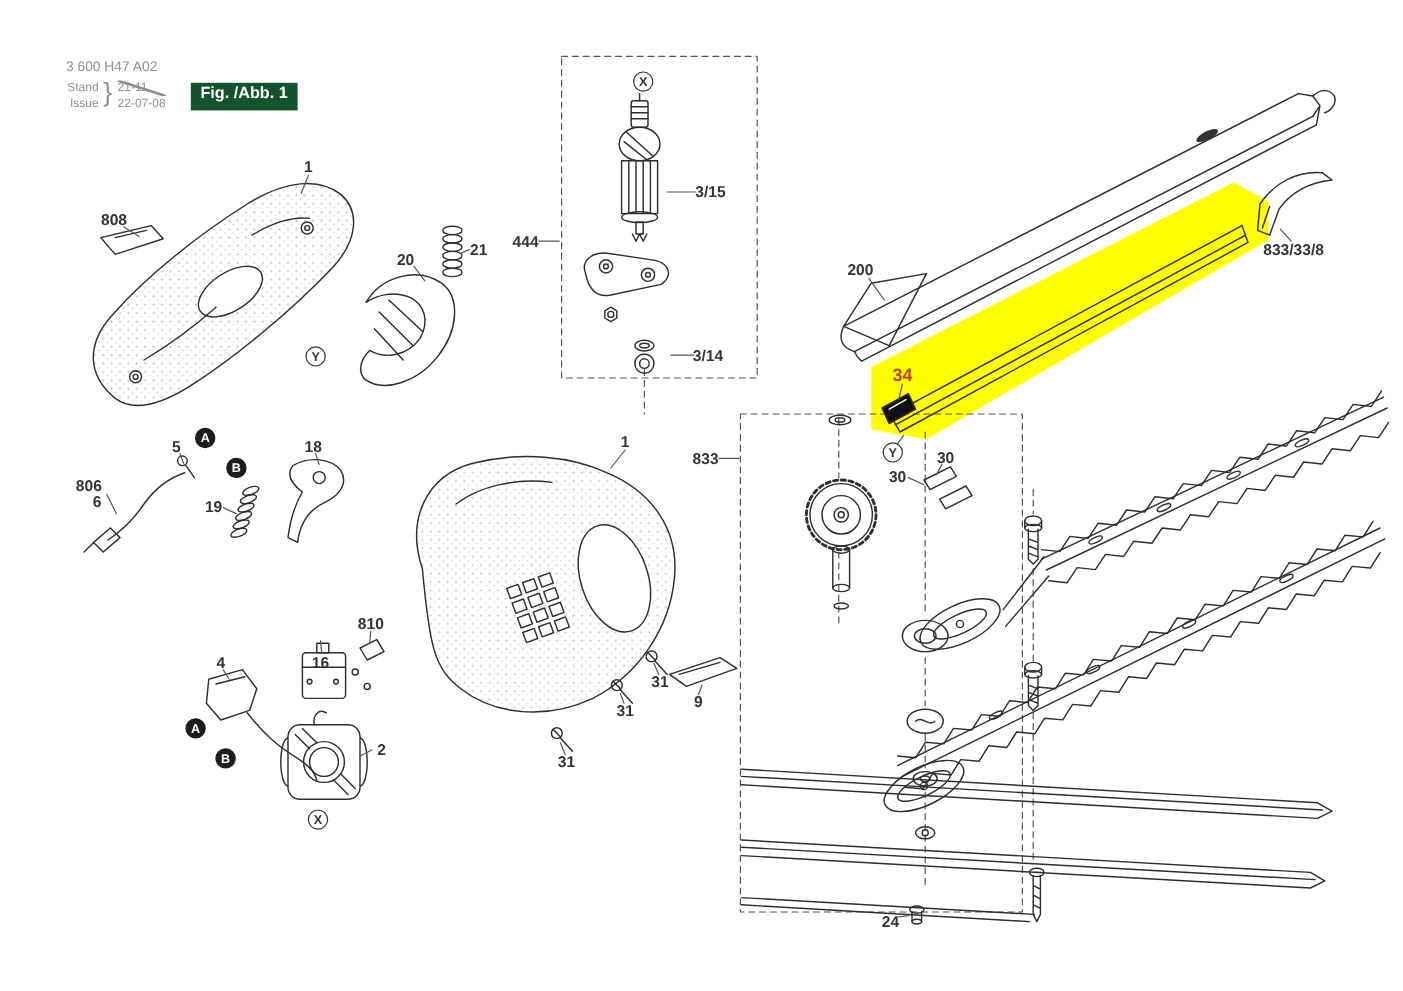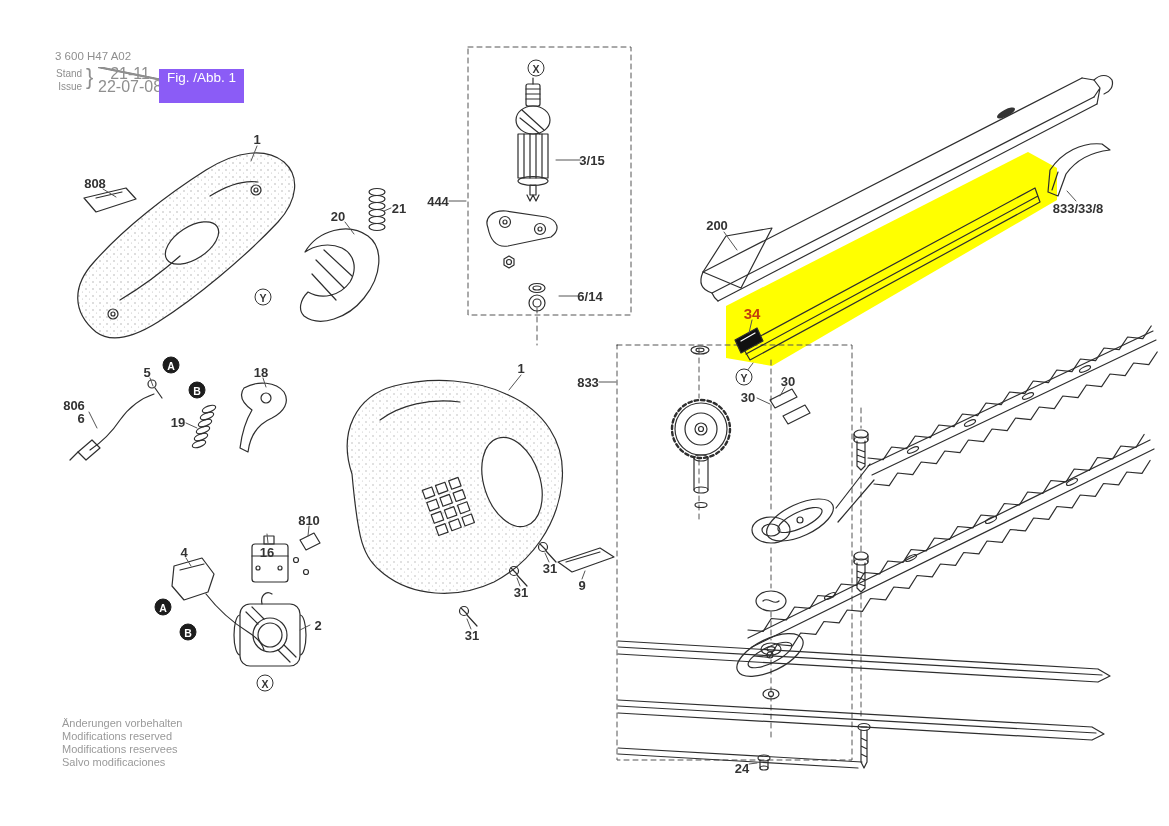--- a/index.html
+++ b/index.html
@@ -3,24 +3,24 @@
 <meta charset="utf-8">
 <style>
   html,body{margin:0;padding:0;background:#fff;}
   #stage{position:relative;width:1169px;height:820px;background:#fff;overflow:hidden;
          font-family:"Liberation Sans",sans-serif;}
   #artwork{position:absolute;left:0;top:0;}
   .txt{position:absolute;color:#8f8f8f;}
   #code{left:55px;top:50px;font-size:11.5px;}
   #stand-issue{left:56px;top:67px;font-size:10px;line-height:13px;text-align:right;}
   #brace{left:86px;top:64px;font-size:22px;font-weight:400;}
-  #dates{left:98px;top:67px;font-size:16px;line-height:13px;text-align:center;}
+  #dates{left:98px;top:67px;font-size:10px;line-height:13px;}
   .struck{background:linear-gradient(to top right,transparent 44%,#8f8f8f 47%,#8f8f8f 53%,transparent 56%);}
-  #fig-badge{position:absolute;left:159px;top:69px;background:#8b5cf6;color:#fff;
-             font-size:13.5px;padding:1px 8px 18px;}
+  #fig-badge{position:absolute;left:159px;top:69px;background:#14532d;color:#fff;
+             font-size:13.5px;padding:1px 8px 7px;font-weight:bold;}
   #footer{left:62px;top:717px;font-size:11px;line-height:13px;color:#9a9a9a;}
   .part-label{position:absolute;transform:translate(-50%,-50%);font-size:13px;font-weight:bold;
               color:#333;white-space:nowrap;}
   .part-label.big{font-size:15px;color:#c2410c;}
   .callout{position:absolute;width:17px;height:17px;border:1.5px solid #333;border-radius:50%;
            display:flex;align-items:center;justify-content:center;font-size:10.5px;font-weight:bold;
            color:#333;transform:translate(-50%,-50%);background:#fff;box-sizing:border-box;}
   .callout.filled{background:#1d1d1d;color:#fff;border-color:#1d1d1d;}
 </style>
 </head>
@@ -310,21 +310,21 @@
     <div>22-07-08</div>
   </div>
   <div id="fig-badge">Fig. /Abb. 1</div>
 
   <div class="part-label" style="left:95px;top:183px">808</div>
   <div class="part-label" style="left:257px;top:139px">1</div>
   <div class="part-label" style="left:338px;top:216px">20</div>
   <div class="part-label" style="left:399px;top:208px">21</div>
   <div class="part-label" style="left:438px;top:201px">444</div>
   <div class="part-label" style="left:592px;top:160px">3/15</div>
-  <div class="part-label" style="left:590px;top:296px">6/14</div>
+  <div class="part-label" style="left:590px;top:296px">3/14</div>
   <div class="part-label" style="left:717px;top:225px">200</div>
   <div class="part-label" style="left:1078px;top:208px">833/33/8</div>
   <div class="part-label big" style="left:752px;top:313px">34</div>
   <div class="part-label" style="left:788px;top:381px">30</div>
   <div class="part-label" style="left:748px;top:397px">30</div>
   <div class="part-label" style="left:588px;top:382px">833</div>
   <div class="part-label" style="left:147px;top:372px">5</div>
   <div class="part-label" style="left:261px;top:372px">18</div>
   <div class="part-label" style="left:74px;top:405px">806</div>
   <div class="part-label" style="left:81px;top:418px">6</div>
@@ -342,20 +342,14 @@
 
   <div class="callout" style="left:536px;top:68px">X</div>
   <div class="callout" style="left:263px;top:297px">Y</div>
   <div class="callout filled" style="left:171px;top:365px">A</div>
   <div class="callout filled" style="left:197px;top:390px">B</div>
   <div class="callout" style="left:744px;top:377px">Y</div>
   <div class="callout filled" style="left:163px;top:607px">A</div>
   <div class="callout filled" style="left:188px;top:632px">B</div>
   <div class="callout" style="left:265px;top:683px">X</div>
 
-  <div class="txt" id="footer">
-    <div>Änderungen vorbehalten</div>
-    <div>Modifications reserved</div>
-    <div>Modifications reservees</div>
-    <div>Salvo modificaciones</div>
-  </div>
 
 </div>
 
 </body></html>

